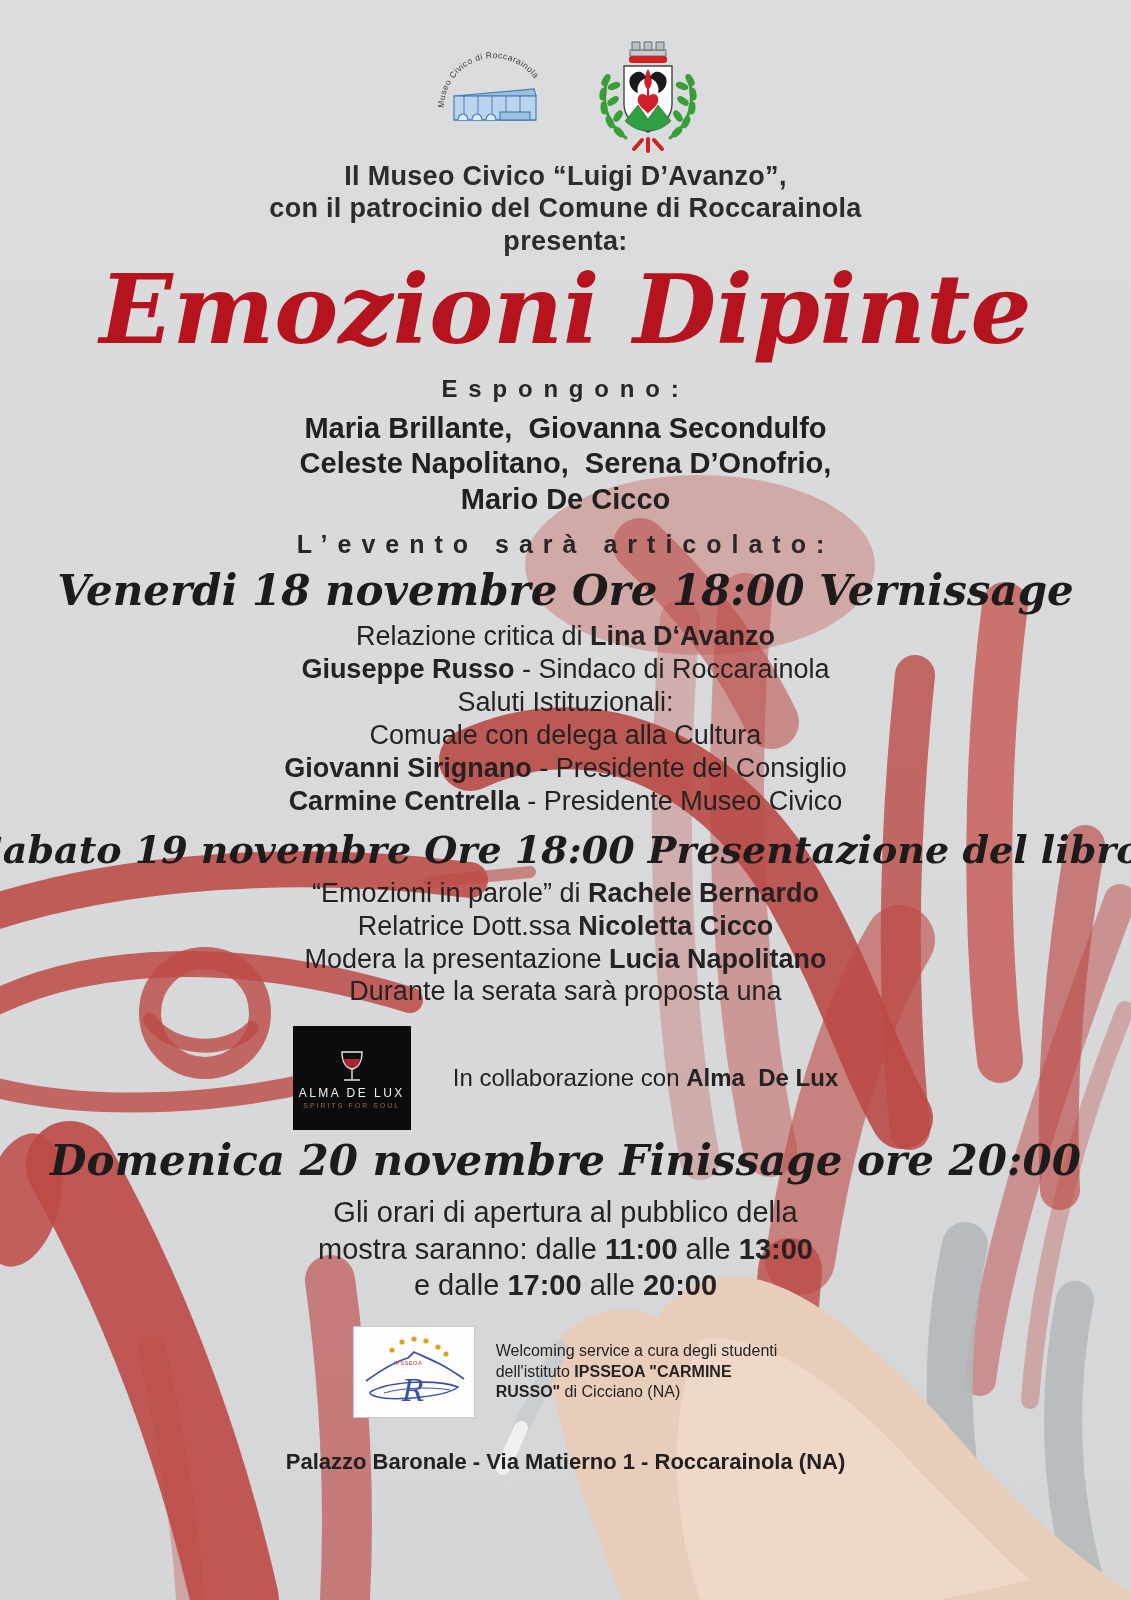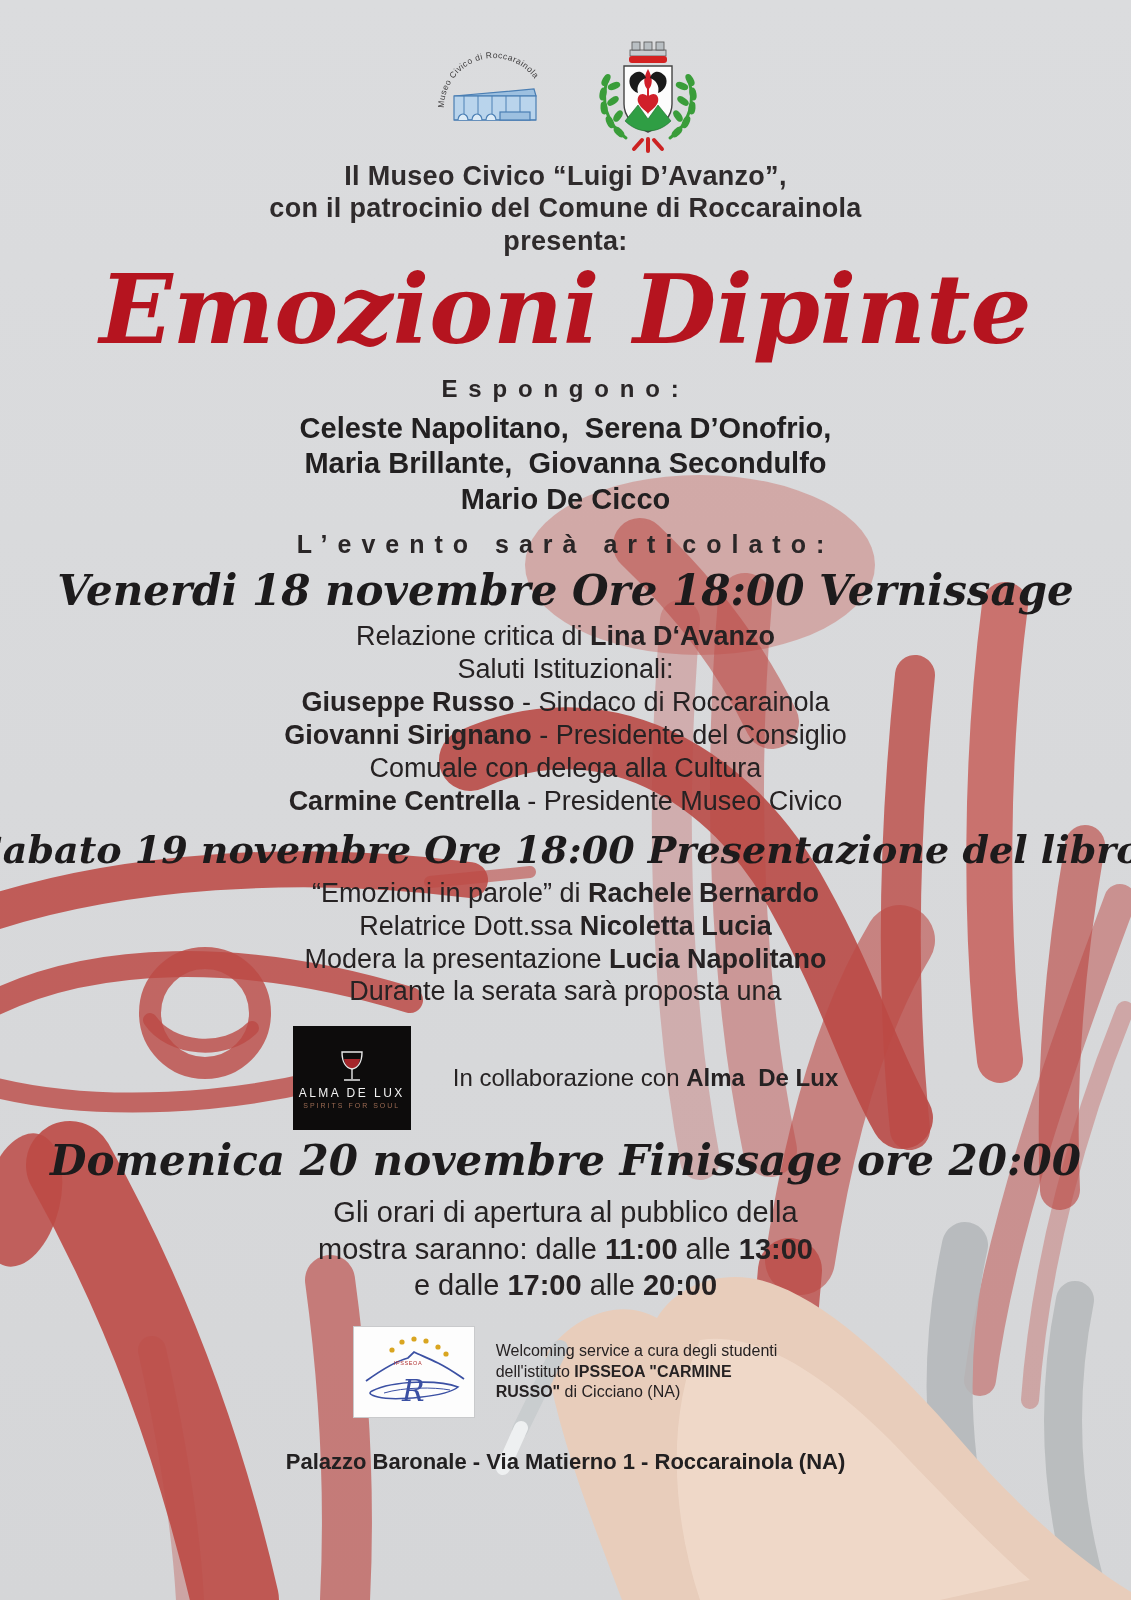--- a/index.html
+++ b/index.html
@@ -152,43 +152,43 @@
       <div class="line">Il Museo Civico “Luigi D’Avanzo”,</div>
       <div class="line">con il patrocinio del Comune di Roccarainola</div>
       <div class="line">presenta:</div>
     </div>
 
     <div class="title">Emozioni Dipinte</div>
 
     <div class="spaced">Espongono:</div>
 
     <div class="artists">
+      <div class="line">Maria Brillante,  Giovanna Secondulfo</div>
       <div class="line">Celeste Napolitano,  Serena D’Onofrio,</div>
-      <div class="line">Maria Brillante,  Giovanna Secondulfo</div>
       <div class="line">Mario De Cicco</div>
     </div>
 
     <div class="evento">L’evento sarà articolato:</div>
 
     <div class="script-heading h-ven">Venerdi 18 novembre Ore 18:00  Vernissage</div>
 
     <div class="block">
       <div class="line"><span>Relazione critica di </span><b>Lina D‘Avanzo</b></div>
+      <div class="line"><b>Giuseppe Russo</b><span> - Sindaco di Roccarainola</span></div>
       <div class="line">Saluti Istituzionali:</div>
-      <div class="line"><b>Giuseppe Russo</b><span> - Sindaco di Roccarainola</span></div>
+      <div class="line">Comuale con delega alla Cultura</div>
       <div class="line"><b>Giovanni Sirignano</b><span> - Presidente del Consiglio</span></div>
-      <div class="line">Comuale con delega alla Cultura</div>
       <div class="line"><b>Carmine Centrella</b><span> - Presidente Museo Civico</span></div>
     </div>
 
     <div class="script-heading h-sab">Sabato 19 novembre Ore 18:00 Presentazione del libro:</div>
 
     <div class="block">
       <div class="line"><span>“Emozioni in parole” di </span><b>Rachele Bernardo</b></div>
-      <div class="line"><span>Relatrice Dott.ssa </span><b>Nicoletta Lucia</b></div>
+      <div class="line"><span>Relatrice Dott.ssa </span><b>Nicoletta Cicco</b></div>
       <div class="line"><span>Modera la presentazione </span><b>Lucia Napolitano</b></div>
       <div class="line"><span>Durante la serata sarà proposta una</span><b></b></div>
     </div>
 
     <div class="alma-row">
       <div class="alma-logo">
         <svg width="34" height="36" viewBox="0 0 34 36">
           <path d="M9,11 h16 c-1,6 -4,9.5 -8,10 c-4,-0.5 -7,-4 -8,-10 Z" fill="#a5262b"></path>
           <path d="M7,4 h20 c0,10 -4,16 -10,17 c-6,-1 -10,-7 -10,-17 Z" fill="none" stroke="#e8e8e8" stroke-width="1.4"></path>
           <path d="M17,21 V31 M9,32 H25" stroke="#e8e8e8" stroke-width="1.4" fill="none"></path>

